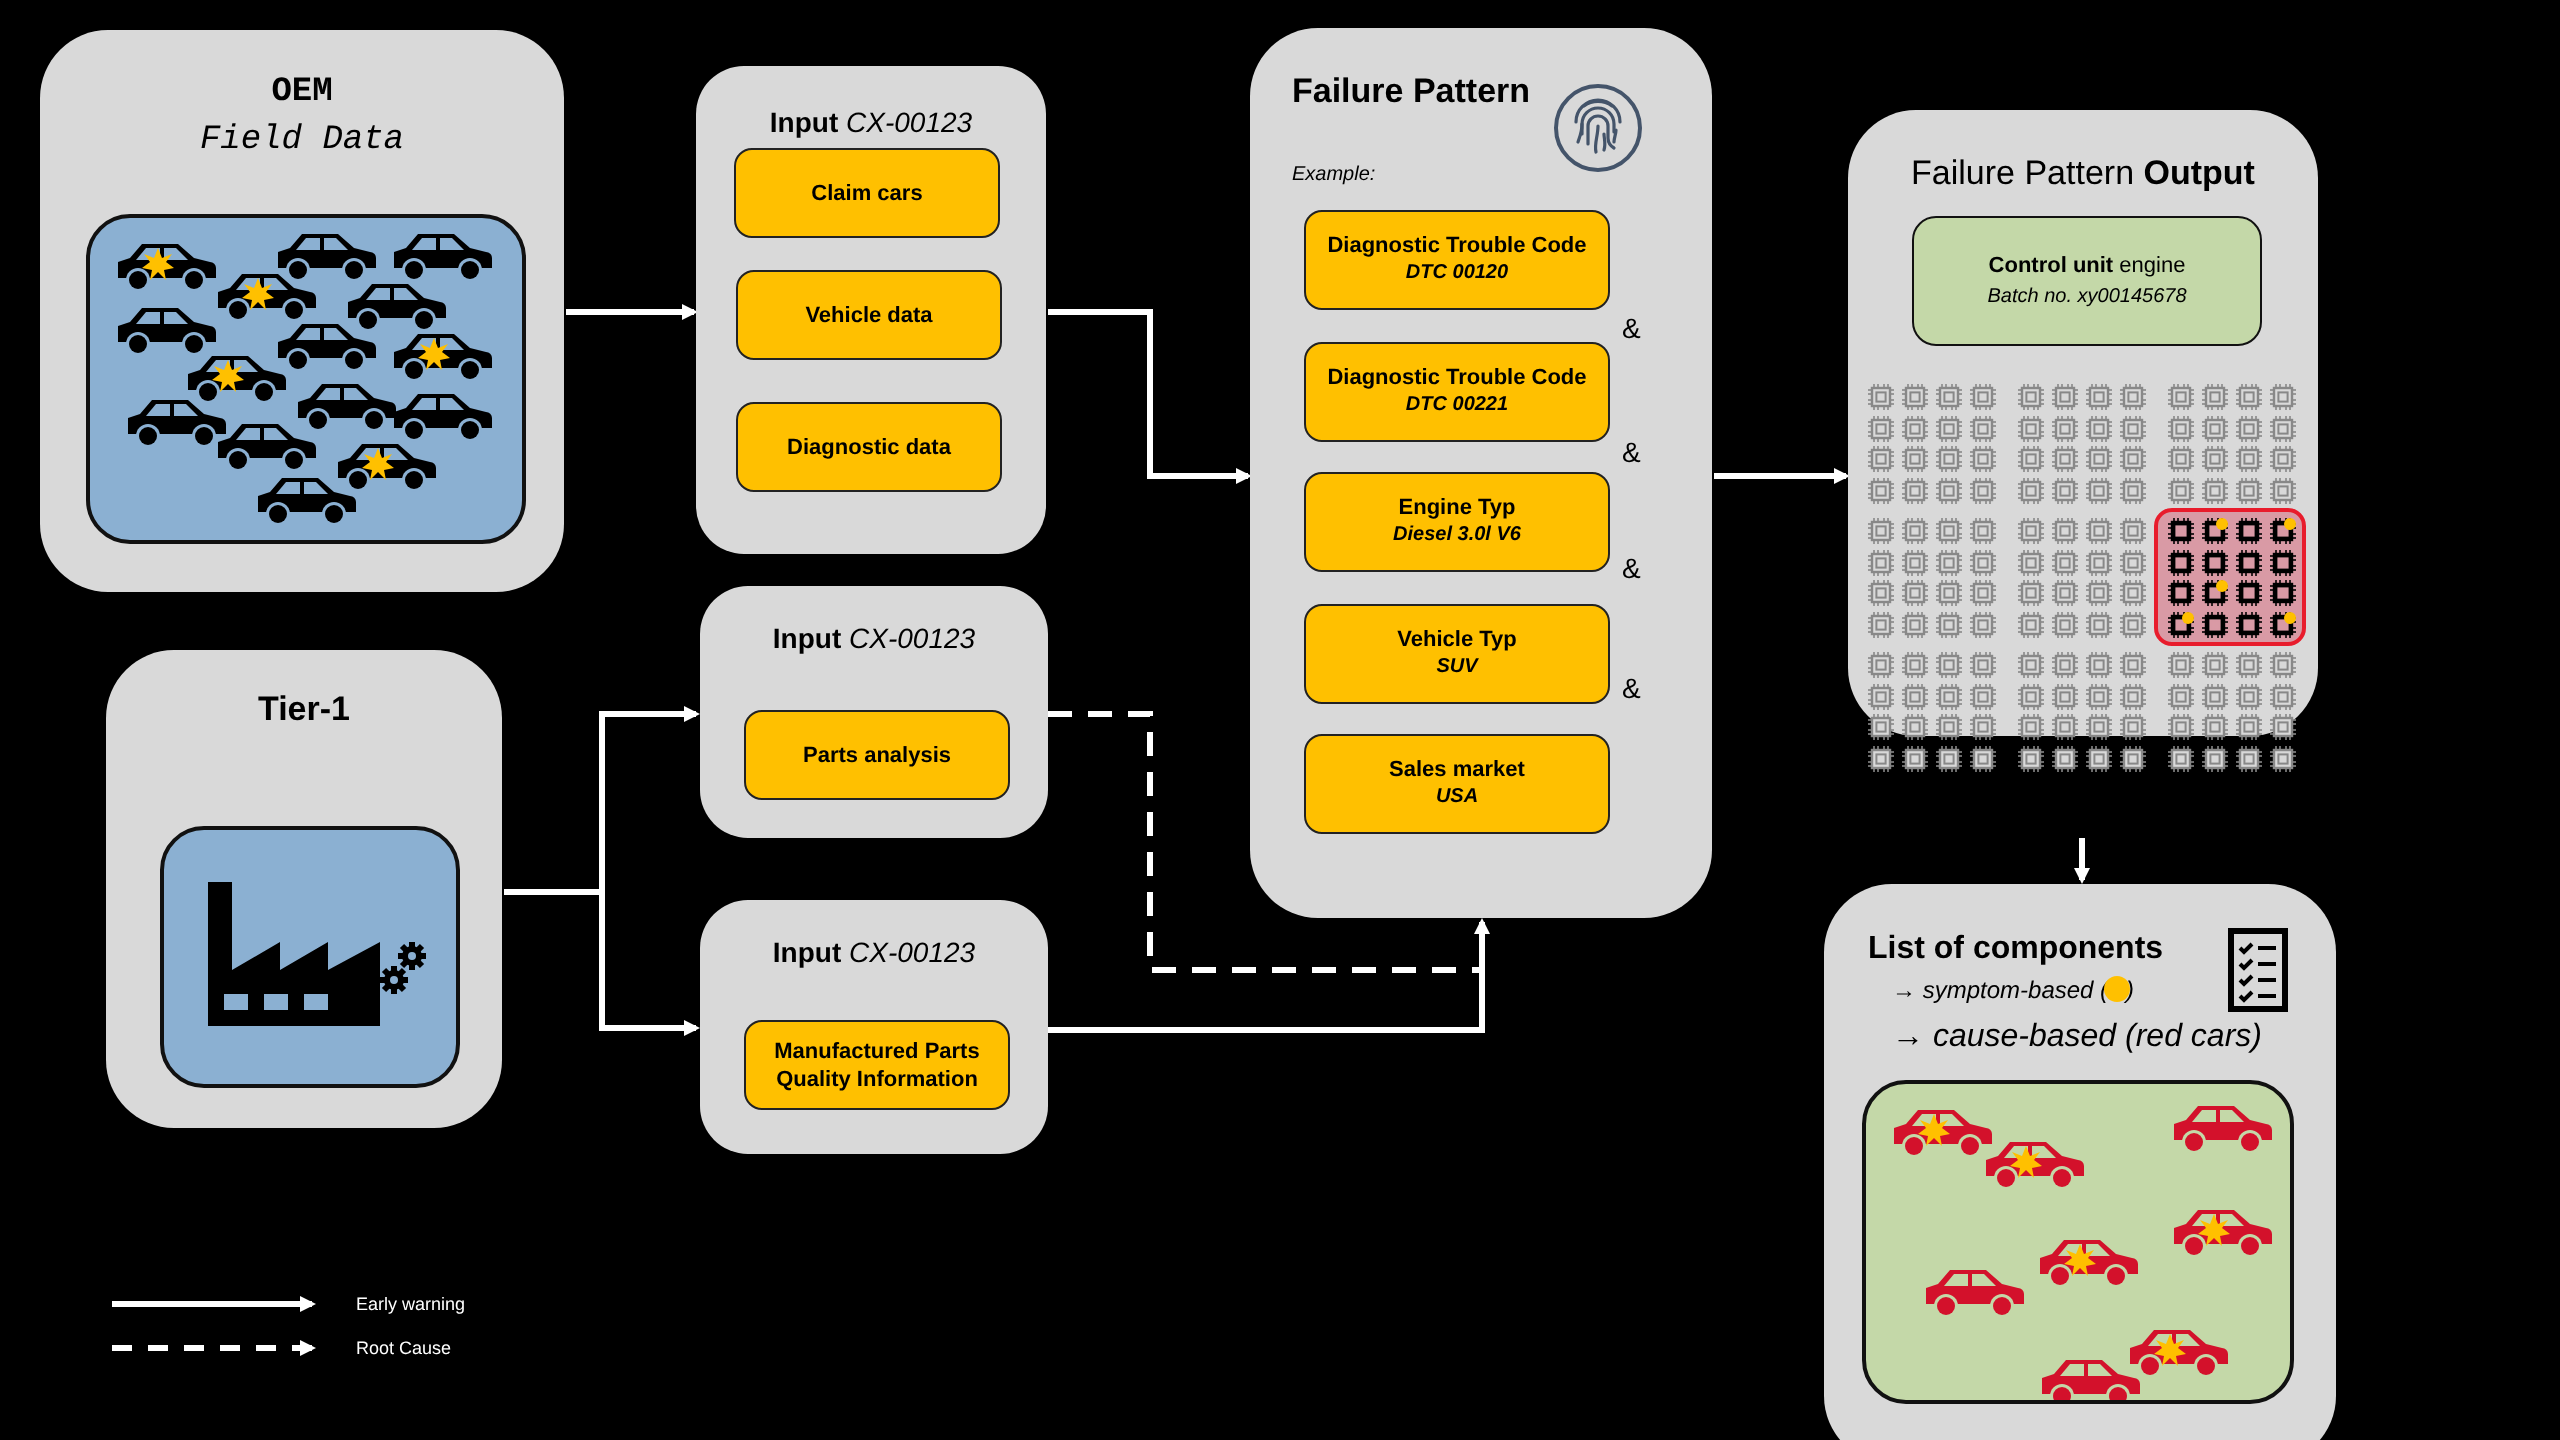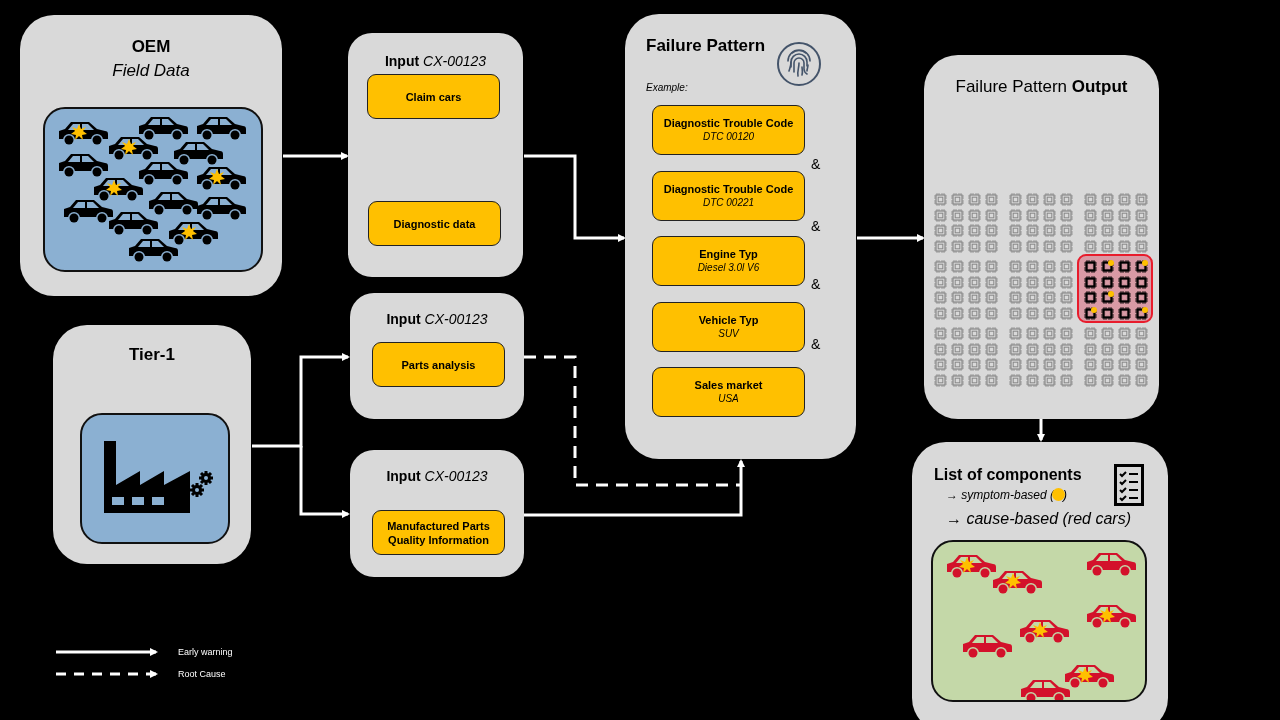--- a/index.html
+++ b/index.html
@@ -3,21 +3,21 @@
 <meta charset="utf-8">
 <style>
   html,body{margin:0;padding:0;background:#000;}
   body{width:1280px;height:720px;position:relative;overflow:hidden;font-family:"Liberation Sans",sans-serif;color:#000;}
   .panel{position:absolute;background:#d9d9d9;border-radius:34px;}
   .panel.sm{border-radius:24px;}
   .title{position:absolute;left:0;right:0;text-align:center;font-size:16px;}
   .title b{font-weight:bold;}
   .title i{font-style:italic;}
   .ybox{position:absolute;background:#ffc000;border:1px solid #222;border-radius:9px;box-sizing:border-box;display:flex;flex-direction:column;align-items:center;justify-content:center;text-align:center;font-size:11px;font-weight:bold;line-height:14px;}
-  .ybox .sub{font-weight:normal;font-style:italic;font-size:10px;text-align:center;}
+  .ybox .sub{font-weight:bold;font-style:italic;font-size:10px;text-align:center;}
   .amp{position:absolute;font-size:14px;}
   .bluebox{position:absolute;background:#8bb0d2;border:2px solid #111;border-radius:22px;box-sizing:border-box;overflow:hidden;}
   .greenbox{position:absolute;background:#c4d8a8;border:2px solid #111;border-radius:22px;box-sizing:border-box;overflow:hidden;}
   .car{position:absolute;width:54px;height:28px;}
   .chip{position:absolute;width:13px;height:13px;}
   svg.wires{position:absolute;left:0;top:0;}
   .legend-txt{position:absolute;color:#fff;font-size:9px;}
 </style>
 </head>
 <body>
@@ -41,21 +41,21 @@
   <polyline points="524,515 741,515 741,461" fill="none" stroke="#fff" stroke-width="3" marker-end="url(#ah)"></polyline>
 
   <line x1="857" y1="238" x2="923" y2="238" stroke="#fff" stroke-width="3" marker-end="url(#ah)"></line>
 
   <line x1="1041" y1="419" x2="1041" y2="440" stroke="#fff" stroke-width="3" marker-end="url(#ah)"></line>
 
   <line x1="56" y1="652" x2="156" y2="652" stroke="#fff" stroke-width="3" marker-end="url(#ah)"></line>
   <line x1="56" y1="674" x2="156" y2="674" stroke="#fff" stroke-width="3" stroke-dasharray="10,8" marker-end="url(#ah)"></line>
 </svg>
 
-<div class="panel" style="left:20px;top:15px;width:262px;height:281px;">
+<div class="panel" style="left:20px;top:15px;width:262px;height:281px;font-family:Liberation Mono, monospace;">
   <div class="title" style="top:22px;font-size:17px;font-weight:bold;">OEM</div>
   <div class="title" style="top:46px;font-size:17px;font-style:italic;">Field Data</div>
   <div class="bluebox" style="left:23px;top:92px;width:220px;height:165px;" id="oemFleet">
       <div class="car" style="left: 10px; top: 10px;"><svg viewBox="0 0 54 28" width="54" height="28">
     <path d="M4,20 v-8 l6,-2 l6,-7 h18 l8,7 l8,2 a3,3 0 0 1 3,3 v5 Z" fill="#000"></path>
     <path d="M18,5 h7 v6 h-12 Z" fill="#8bb0d2"></path>
           <path d="M27,5 h6 l6,6 h-12 Z" fill="#8bb0d2"></path>
     <circle cx="14" cy="21" r="6" fill="#8bb0d2"></circle>
           <circle cx="14" cy="21" r="4.5" fill="#000"></circle>
     <circle cx="42" cy="21" r="6" fill="#8bb0d2"></circle>
@@ -243,28 +243,29 @@
       <circle cx="11" cy="21" r="2" fill="#8bb0d2"></circle>
     </svg>
   </div>
 </div>
 
 <div class="panel sm" style="left:348px;top:33px;width:175px;height:244px;">
   <div class="title" style="top:20px;font-size:14px;">
     <b>Input</b> <i>CX-00123</i>
   </div>
   <div class="ybox" style="left:19px;top:41px;width:133px;height:45px;">Claim cars</div>
+  <div class="ybox" style="left:20px;top:102px;width:133px;height:45px;">Vehicle data</div>
   <div class="ybox" style="left:20px;top:168px;width:133px;height:45px;">Diagnostic data</div>
 </div>
 
 <div class="panel sm" style="left:350px;top:293px;width:174px;height:126px;">
   <div class="title" style="top:18px;font-size:14px;">
     <b>Input</b> <i>CX-00123</i>
   </div>
-  <div class="ybox" style="left:22px;top:49px;width:133px;height:45px;">Parts analysis</div>
+  <div class="ybox" style="left:22px;top:62px;width:133px;height:45px;">Parts analysis</div>
 </div>
 
 <div class="panel sm" style="left:350px;top:450px;width:174px;height:127px;">
   <div class="title" style="top:18px;font-size:14px;">
     <b>Input</b> <i>CX-00123</i>
   </div>
   <div class="ybox" style="left:22px;top:60px;width:133px;height:45px;padding:1px 8px;">Manufactured Parts Quality Information</div>
 </div>
 
 <div class="panel" style="left:625px;top:14px;width:231px;height:445px;">
@@ -304,23 +305,27 @@
         <div>Sales market</div>
         <div class="sub">USA</div>
       </div>
       <div class="amp" style="left: 186px; top: 142px;">&amp;</div>
       <div class="amp" style="left: 186px; top: 204px;">&amp;</div>
       <div class="amp" style="left: 186px; top: 262px;">&amp;</div>
       <div class="amp" style="left: 186px; top: 322px;">&amp;</div>
     </div>
 </div>
 
-<div class="panel" style="left:924px;top:55px;width:235px;height:364px;">
+<div class="panel" style="left:924px;top:55px;width:235px;height:313px;">
   <div class="title" style="top:22px;font-size:17px;">
     <span>Failure Pattern</span> <b>Output</b>
+  </div>
+  <div class="greenbox" style="left:32px;top:53px;width:175px;height:65px;border-width:1px;border-radius:12px;display:flex;flex-direction:column;align-items:center;justify-content:center;font-size:11px;line-height:15px;">
+    <div><b>Control unit</b> <span>engine</span></div>
+    <div style="font-style:italic;font-size:10px;">Batch no. xy00145678</div>
   </div>
   <div id="chipArea" style="position:absolute;left:10px;top:137px;width:220px;height:200px;">
       <div class="chip" style="left: 0px; top: 0px;"><svg width="13" height="13" viewBox="0 0 13 13">
         <g stroke="#888" stroke-width="0.8">
         <line x1="3" y1="0" x2="3" y2="13"></line>
             <line x1="5" y1="0" x2="5" y2="13"></line>
             <line x1="8" y1="0" x2="8" y2="13"></line>
             <line x1="10" y1="0" x2="10" y2="13"></line>
         <line x1="0" y1="3" x2="13" y2="3"></line>
             <line x1="0" y1="5" x2="13" y2="5"></line>

